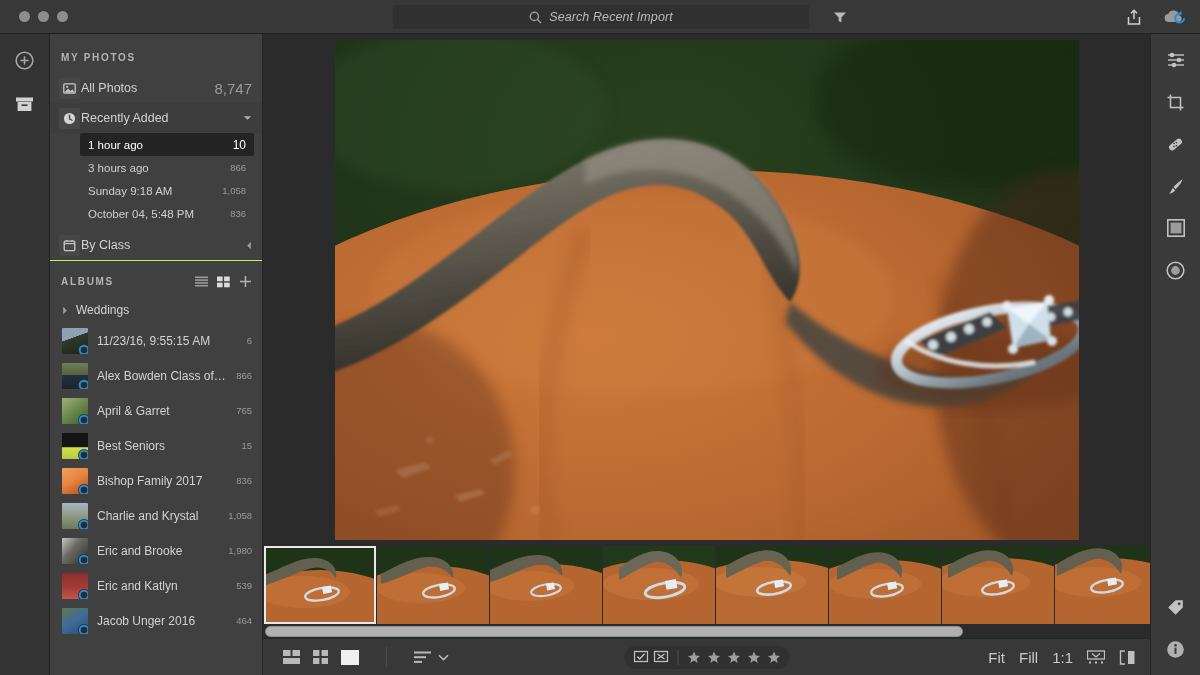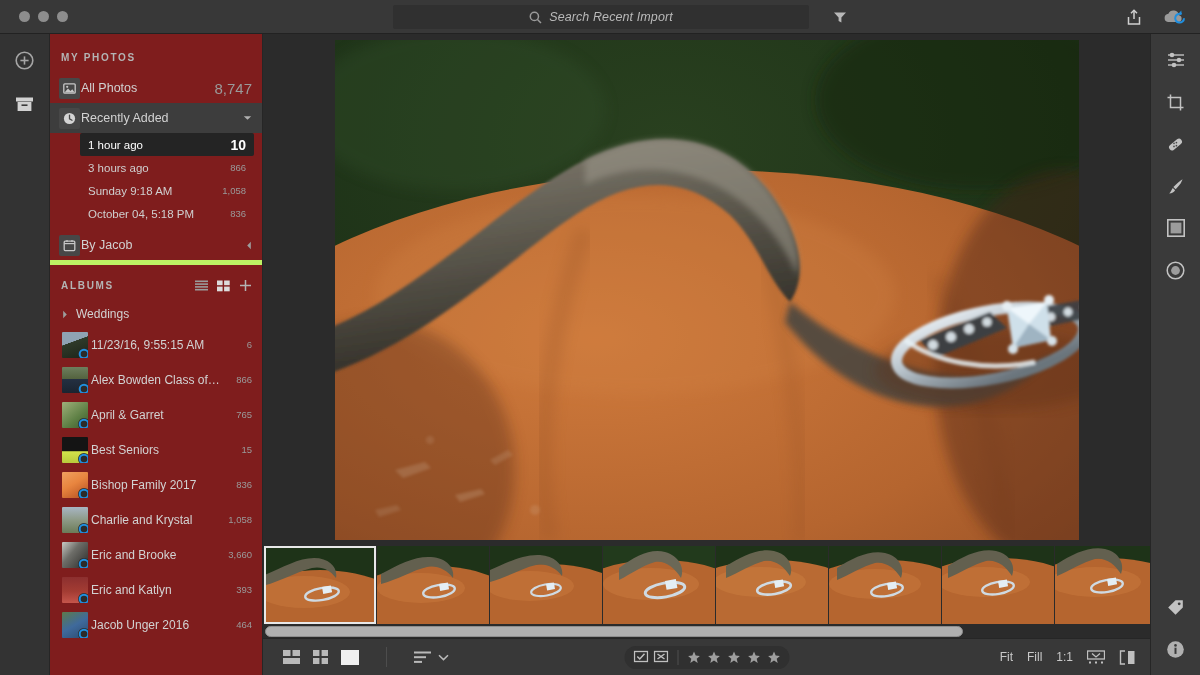--- a/index.html
+++ b/index.html
@@ -60,33 +60,33 @@
     border-right: 1px solid #262626;
   }
   .rail-btn {
     width: 28px; height: 28px;
     display: flex; align-items: center; justify-content: center;
   }
 
   
   .sidebar {
     width: 213px; min-width: 213px;
-    background: #7f1d1d;
+    background: #404040;
     display: flex; flex-direction: column;
     overflow: hidden;
     border-right: 1px solid #262626;
   }
   .sec-head {
     font-size: 10px; font-weight: bold; color: #b4b4b4;
     letter-spacing: 1.7px; padding: 18px 0 10px 11px;
     display: flex; align-items: center;
   }
   .sec-head.albums {
     padding-top: 14px; padding-bottom: 9px;
-    border-top: 5px solid #bef264;
+    border-top: 1px solid #bef264;
     justify-content: space-between; padding-right: 10px;
   }
   .sec-head-icons { display: flex; align-items: center; gap: 9px; }
 
   .nav-row {
     height: 30px; display: flex; align-items: center;
     padding-left: 9px; padding-right: 10px; gap: 1px;
     cursor: default;
   }
   .nav-ico {
@@ -100,32 +100,32 @@
 
   .sub-row {
     height: 23px; margin: 0 8px 0 30px;
     display: flex; align-items: center; padding: 0 8px 0 8px;
     border-radius: 2px;
   }
   .sub-label { font-size: 11.5px; color: #cfcfcf; flex: 1; }
   .sub-count { font-size: 9.5px; color: #9a9a9a; }
   .sub-row.selected { background: #242424; gap: 20px; }
   .sub-row.selected .sub-label { color: #ffffff; }
-  .sub-row.selected .sub-count { color: #ffffff; font-weight: bold; font-size: 14px; }
+  .sub-row.selected .sub-count { color: #ffffff; font-weight: normal; font-size: 12px; }
 
   .group-row {
     height: 26px; display: flex; align-items: center;
     padding-left: 12px; gap: 8px;
   }
   .group-label { font-size: 12px; color: #d2d2d2; }
 
   .album-list { overflow: hidden; flex: 1; }
   .album-row {
     height: 35px; display: flex; align-items: center;
-    padding-left: 12px; padding-right: 10px; gap: 3px; justify-content: center;
+    padding-left: 12px; padding-right: 10px; gap: 9px; justify-content: center;
   }
   .thumb {
     width: 26px; height: 26px; min-width: 26px;
     border-radius: 1px; position: relative; overflow: hidden;
   }
   .sync-badge {
     position: absolute; right: -2px; bottom: -2px;
     width: 12px; height: 12px; border-radius: 50%;
   }
   .album-label {
@@ -175,21 +175,21 @@
     display: flex; align-items: center;
     background: #303030; border-radius: 13px; height: 23px; padding: 0 9px;
   }
   .flag-pair { display: flex; gap: 5px; align-items: center; }
   .vsep { width: 1px; height: 15px; background: #4f4f4f; margin: 0 9px; }
   .stars { display: flex; gap: 7px; align-items: center; }
   .tb-rightgrp {
     position: absolute; right: 14px;
     display: flex; align-items: center; gap: 14px;
   }
-  .zoom-lbl { font-size: 12px; color: #c9c9c9; }
+  .zoom-lbl { font-size: 15px; color: #c9c9c9; }
 
   
   .rail-right {
     width: 50px; min-width: 50px; background: #3a3a3a;
     display: flex; flex-direction: column; align-items: center;
     padding-top: 12px; gap: 14px;
     border-left: 1px solid #262626;
     position: relative;
   }
   .rail-right .spacer { flex: 1; }
@@ -308,35 +308,35 @@
         </div>
         <div class="sub-row">
           <span class="sub-label">3 hours ago</span>
           <span class="sub-count">866</span>
         </div>
         <div class="sub-row">
           <span class="sub-label">Sunday  9:18 AM</span>
           <span class="sub-count">1,058</span>
         </div>
         <div class="sub-row">
-          <span class="sub-label">October 04, 5:18 PM</span>
+          <span class="sub-label">October 04, 5:48 PM</span>
           <span class="sub-count">836</span>
         </div>
       </div>
 
       <div class="nav-row" style="margin-top:5px;">
         <span class="nav-ico">
           <svg width="13" height="13" viewBox="0 0 13 13">
             <rect x="1.2" y="2.2" width="10.6" height="9.4" rx="1" fill="none" stroke="#c8c8c8" stroke-width="1.3"></rect>
             <line x1="1.2" y1="4.6" x2="11.8" y2="4.6" stroke="#c8c8c8" stroke-width="1.2"></line>
             <line x1="4" y1="1.1" x2="4" y2="3" stroke="#c8c8c8" stroke-width="1.2"></line>
             <line x1="9" y1="1.1" x2="9" y2="3" stroke="#c8c8c8" stroke-width="1.2"></line>
           </svg>
         </span>
-        <span class="nav-label">By Jacob</span>
+        <span class="nav-label">By Class</span>
         <span>
           <svg width="6" height="9" viewBox="0 0 6 9">
               <path d="M4.8 0.8 L1.2 4.5 L4.8 8.2 Z" fill="#9d9d9d"></path>
             </svg>
         </span>
       </div>
 
       <div class="sec-head albums">
         <span>ALBUMS</span>
         <span class="sec-head-icons">
@@ -450,33 +450,33 @@
 
         <div class="album-row">
           <span class="thumb" style="background:linear-gradient(130deg,#c9c9c4 0%,#6d6d68 40%,#2a2a28 100%);">
             <span class="sync-badge" style="background:#2b2b2b;">
               <svg width="12" height="12" viewBox="0 0 12 12">
                   <circle cx="6" cy="6" r="4.3" fill="none" stroke="#1f8fe0" stroke-width="2"></circle>
                 </svg>
             </span>
           </span>
           <span class="album-label">Eric and Brooke</span>
-          <span class="album-count">3,660</span>
+          <span class="album-count">1,980</span>
         </div>
 
         <div class="album-row">
           <span class="thumb" style="background:linear-gradient(180deg,#8c2f2f 0%,#a33c33 55%,#c5554b 100%);">
             <span class="sync-badge" style="background:#2b2b2b;">
               <svg width="12" height="12" viewBox="0 0 12 12">
                   <circle cx="6" cy="6" r="4.3" fill="none" stroke="#1f8fe0" stroke-width="2"></circle>
                 </svg>
             </span>
           </span>
           <span class="album-label">Eric and Katlyn</span>
-          <span class="album-count">393</span>
+          <span class="album-count">539</span>
         </div>
 
         <div class="album-row">
           <span class="thumb" style="background:linear-gradient(150deg,#5e7a4c 0%,#3f6a9c 50%,#2c4a6e 100%);">
             <span class="sync-badge" style="background:#2b2b2b;">
               <svg width="12" height="12" viewBox="0 0 12 12">
                   <circle cx="6" cy="6" r="4.3" fill="none" stroke="#1f8fe0" stroke-width="2"></circle>
                 </svg>
             </span>
           </span>

